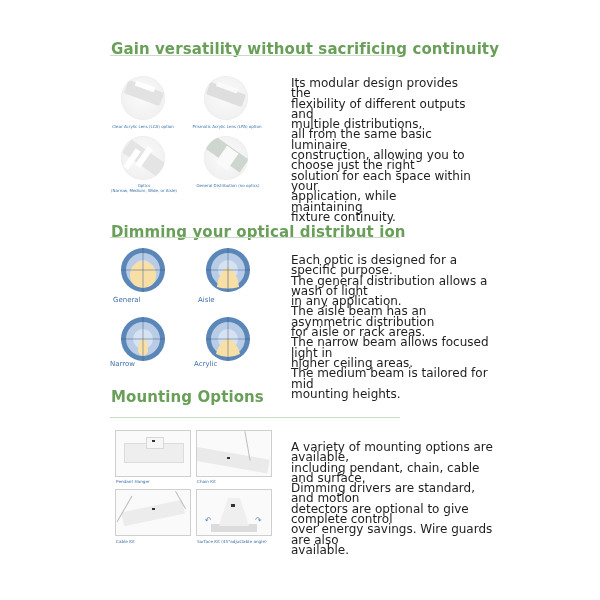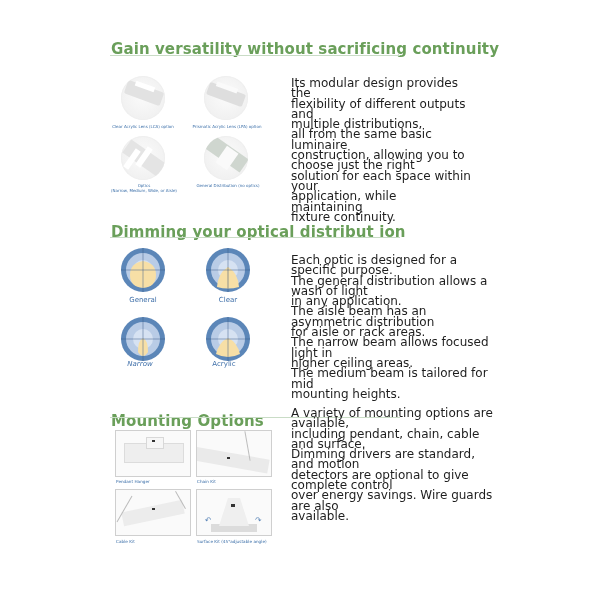--- a/index.html
+++ b/index.html
@@ -5,21 +5,21 @@
   html, body { margin:0; padding:0; background:#ffffff; }
   body { width:600px; height:600px; position:relative; overflow:hidden;
          font-family:"DejaVu Sans", sans-serif; color:#222; }
   .heading { position:absolute; left:111px; font-weight:bold; font-size:15px;
              color:#6a9f5a; letter-spacing:0.1px; }
   .rule { position:absolute; left:110px; width:290px; height:1px; background:#c9dcc6; }
   .body-text { position:absolute; left:291px; font-size:12px; line-height:10.3px; color:#1e1e1e; white-space:pre-line; }
   .caption { position:absolute; font-size:4px; color:#3a6ea8; text-align:center; line-height:5px; }
   .photo-circle { position:absolute; border-radius:50%; background:radial-gradient(circle at 50% 45%, #fbfbfb 0%, #f1f1f1 70%, #e8e8e8 100%); box-shadow:0 0 0 1px #efefef inset; overflow:hidden; }
   .frame { position:absolute; border:1px solid #cfcfcf; background:#fafafa; overflow:hidden; }
-  .polar-label { position:absolute; font-size:7px; color:#3d6ea8; text-align:center; width:60px; }
+  .polar-label { position:absolute; font-size:7px; color:#3d6ea8; text-align:left; width:60px; }
   .mount-caption { position:absolute; font-size:4.2px; color:#3a6ea8; }
 </style>
 </head>
 <body>
 
 <div class="heading" style="top:40px;">Gain versatility without sacrificing continuity</div>
 <div class="rule" style="top:55px;"></div>
 
 <div class="photo-circle" style="left:121px; top:76px; width:44px; height:44px;">
   <div style="position:absolute;left:4px;top:10px;width:38px;height:14px;background:#e2e2e2;transform:rotate(20deg);border-radius:2px;"></div>
@@ -72,31 +72,31 @@
 
 <svg style="position:absolute;left:203px;top:245px;" width="50" height="50" viewBox="0 0 50 50">
   <circle cx="25" cy="25" r="22" fill="#5b86b8"></circle>
   <circle cx="25" cy="25" r="17" fill="#b9cce6"></circle>
   <circle cx="25" cy="25" r="10" fill="#d6e2f2"></circle>
   <path d="M14 42 Q15 28 25 22 Q35 28 36 42 Q25 45 14 42Z" fill="#f7dfa6"></path>
   <line x1="25" y1="22" x2="25" y2="44" stroke="#e5c98a" stroke-width="0.6"></line>
   <line x1="3" y1="25" x2="47" y2="25" stroke="#3d5f8a" stroke-width="0.5"></line>
   <line x1="25" y1="3" x2="25" y2="47" stroke="#3d5f8a" stroke-width="0.5"></line>
 </svg>
-<div class="polar-label" style="left:198px; top:296px;">Clear</div>
+<div class="polar-label" style="left:198px; top:296px;">Aisle</div>
 
 <svg style="position:absolute;left:118px;top:314px;" width="50" height="50" viewBox="0 0 50 50">
   <circle cx="25" cy="25" r="22" fill="#5b86b8"></circle>
   <circle cx="25" cy="25" r="17" fill="#b9cce6"></circle>
   <circle cx="25" cy="25" r="10" fill="#d6e2f2"></circle>
   <path d="M20 38 Q20 26 25 24 Q30 26 30 38 Q25 46 20 38Z" fill="#f7dfa6"></path>
   <line x1="3" y1="25" x2="47" y2="25" stroke="#3d5f8a" stroke-width="0.5"></line>
   <line x1="25" y1="3" x2="25" y2="47" stroke="#3d5f8a" stroke-width="0.5"></line>
 </svg>
-<div class="polar-label" style="left:110px; top:360px;font-style:italic;">Narrow</div>
+<div class="polar-label" style="left:110px; top:360px;">Narrow</div>
 
 <svg style="position:absolute;left:203px;top:314px;" width="50" height="50" viewBox="0 0 50 50">
   <circle cx="25" cy="25" r="22" fill="#5b86b8"></circle>
   <circle cx="25" cy="25" r="17" fill="#b9cce6"></circle>
   <circle cx="25" cy="25" r="10" fill="#d6e2f2"></circle>
   <path d="M13 40 Q16 28 25 24 Q34 28 37 40 Q25 46 13 40Z" fill="#f7dfa6"></path>
   <line x1="3" y1="25" x2="47" y2="25" stroke="#3d5f8a" stroke-width="0.5"></line>
   <line x1="25" y1="3" x2="25" y2="47" stroke="#3d5f8a" stroke-width="0.5"></line>
 </svg>
 <div class="polar-label" style="left:194px; top:360px;">Acrylic</div>
@@ -104,21 +104,21 @@
 <div class="body-text" style="top:255px; width:210px;">Each optic is designed for a specific purpose.
 The general distribution allows a wash of light
 in any application.
 The aisle beam has an asymmetric distribution
 for aisle or rack areas.
 The narrow beam allows focused light in
 higher ceiling areas.
 The medium beam is tailored for mid
 mounting heights.</div>
 
-<div class="heading" style="top:388px;margin-top:24px;">Mounting Options</div>
+<div class="heading" style="top:388px;">Mounting Options</div>
 <div class="rule" style="top:417px;"></div>
 
 <div class="frame" style="left:115px; top:430px; width:74px; height:45px;">
   <div style="position:absolute;left:8px;top:12px;width:58px;height:18px;background:#eeeeee;border:1px solid #dcdcdc;"></div>
   <div style="position:absolute;left:30px;top:6px;width:16px;height:10px;background:#f6f6f6;border:1px solid #d8d8d8;"></div>
   <div style="position:absolute;left:36px;top:9px;width:3px;height:2px;background:#333;"></div>
 </div>
 <div class="mount-caption" style="left:116px; top:479px;">Pendant Hanger</div>
 
 <div class="frame" style="left:196px; top:430px; width:74px; height:45px;">
@@ -138,18 +138,18 @@
 
 <div class="frame" style="left:196px; top:489px; width:74px; height:45px;">
   <div style="position:absolute;left:14px;top:34px;width:46px;height:8px;background:#dcdcdc;"></div>
   <div style="position:absolute;left:22px;top:8px;width:30px;height:28px;background:#efefef;clip-path:polygon(30% 0,70% 0,100% 100%,0 100%);"></div>
   <div style="position:absolute;left:34px;top:14px;width:4px;height:3px;background:#333;"></div>
   <div style="position:absolute;left:8px;top:26px;color:#5b86b8;font-size:8px;">↶</div>
   <div style="position:absolute;left:58px;top:26px;color:#5b86b8;font-size:8px;">↷</div>
 </div>
 <div class="mount-caption" style="left:197px; top:539px;">Surface Kit   (45°adjustable angle)</div>
 
-<div class="body-text" style="top:408px; width:210px;">A variety of mounting options are available,
+<div class="body-text" style="top:442px; width:210px;">A variety of mounting options are available,
 including pendant, chain, cable and surface.
 Dimming drivers are standard, and motion
 detectors are optional to give complete control
 over energy savings. Wire guards are also
 available.</div>
 
 </body></html>

